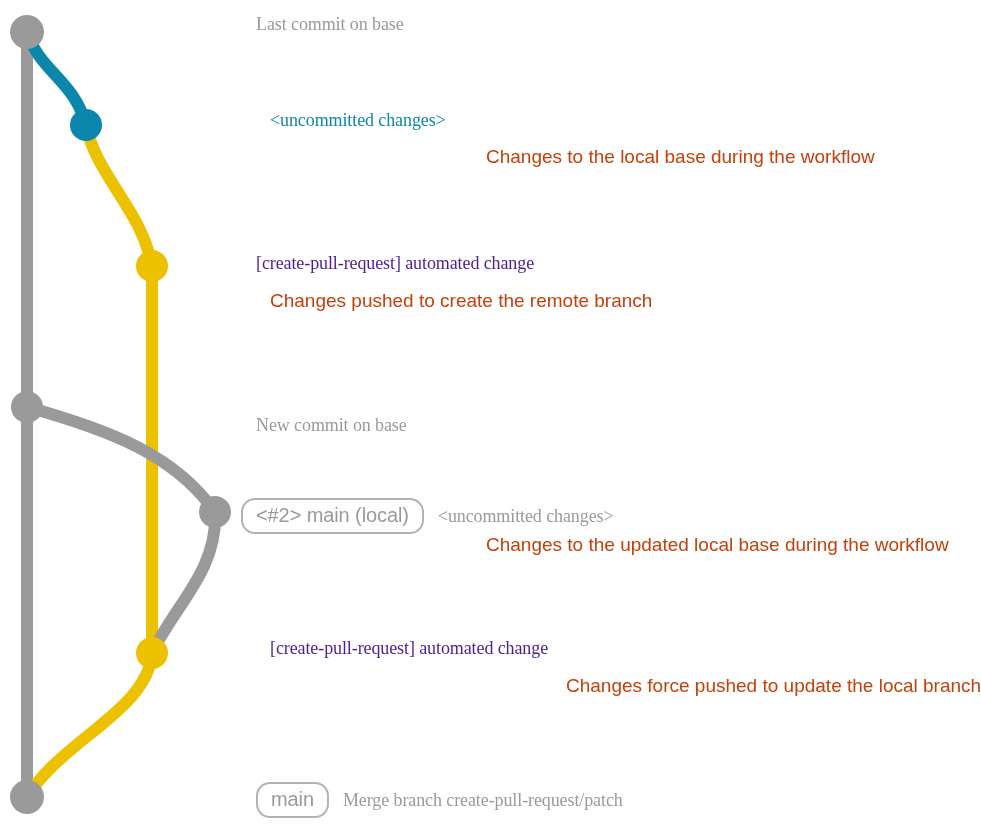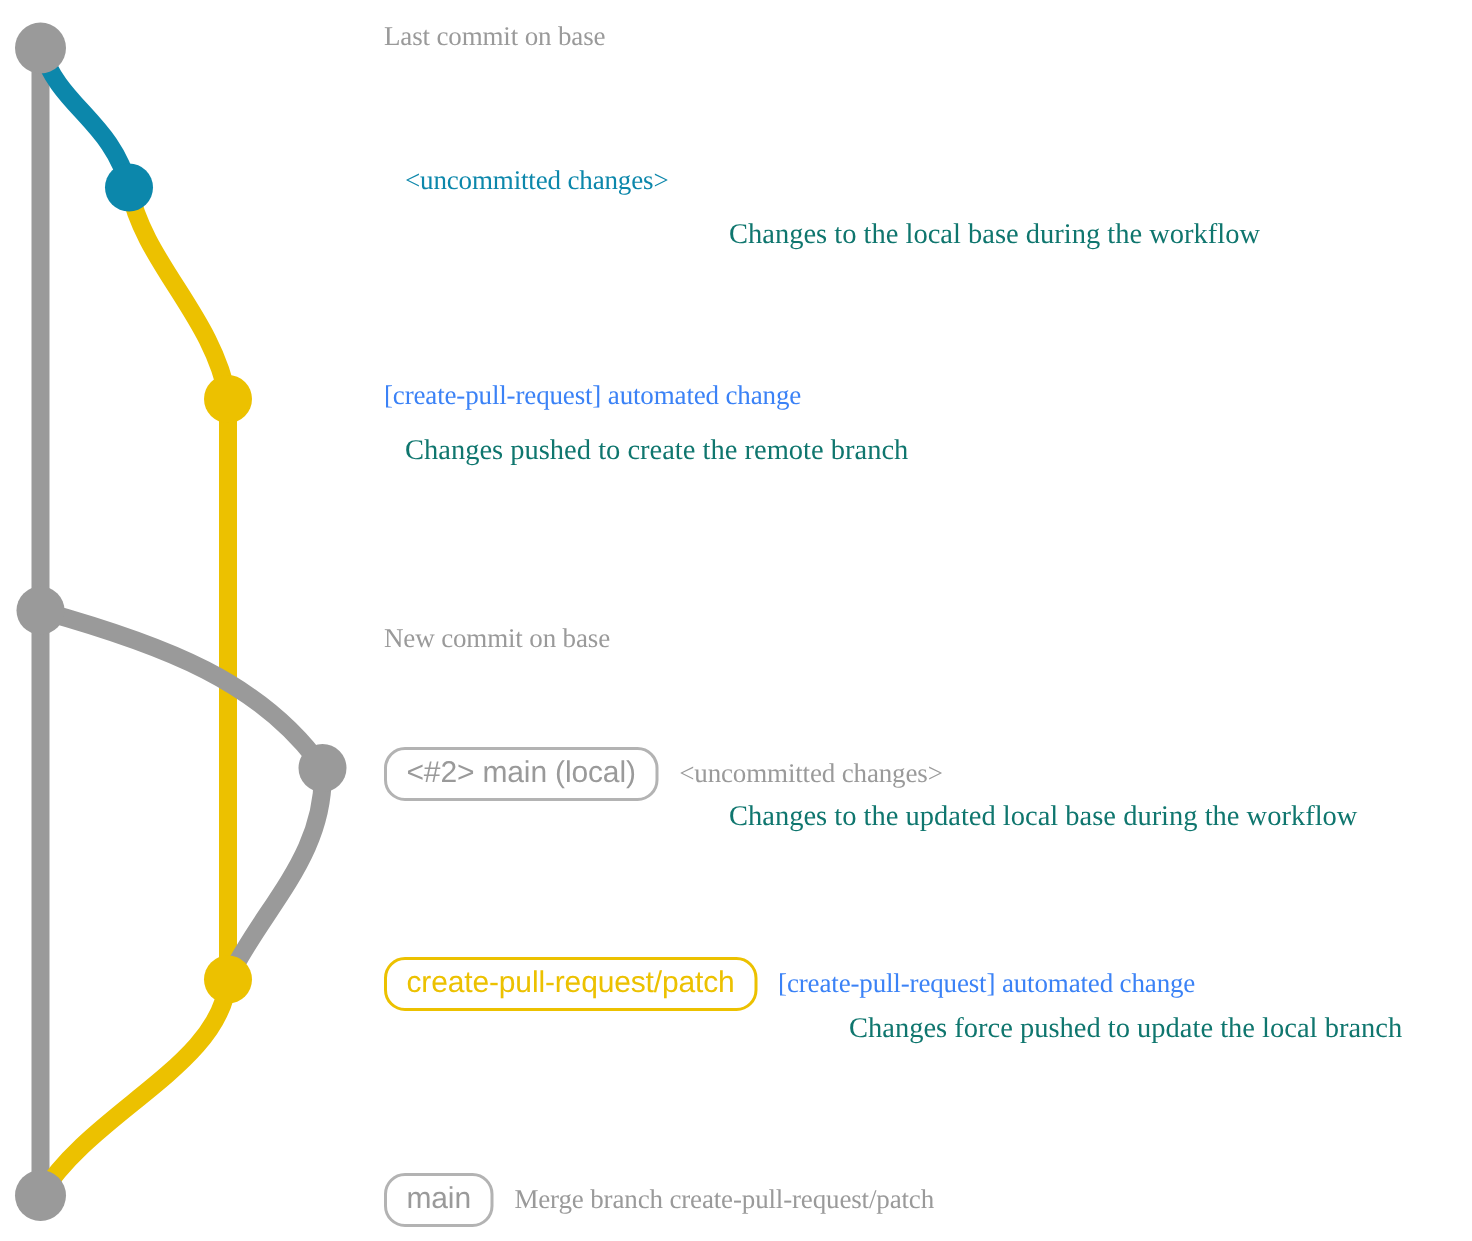--- a/index.html
+++ b/index.html
@@ -33,21 +33,21 @@
   }
 
   
   .subject {
     font-size: 18px;
     font-family: Liberation Serif, serif;
     letter-spacing: -0.1px;
   }
   .subject.gray  { color: #9a9a9a; }
   .subject.teal  { color: #0c87ab; }
-  .subject.amber { color: #3b82f6; }
+  .subject.amber { color: #4c1d95; }
 
   
   .badge {
     display: inline-block;
     border: 2px solid #9a9a9a;
     border-radius: 14px;
     color: #9a9a9a;
     font-size: 20px;
     font-family: "Liberation Sans", sans-serif;
     padding: 5px 13px 7px 13px;
@@ -57,23 +57,23 @@
   }
   .badge.teal  { border-color: #0c87ab; color: #0c87ab; font-weight: bold; }
   .badge.amber { border-color: #ecc100; color: #ecc100; }
   .badge.gray  { border-color: #b3b3b3; color: #9a9a9a; }
 
   .badge-gap { display: inline-block; width: 14px; }
 
   
   .desc {
     position: absolute;
-    font-family: Liberation Serif, serif;
+    font-family: Liberation Sans, sans-serif;
     font-size: 19px;
-    color: #0f766e;
+    color: #c2410c;
     white-space: nowrap;
   }
 </style>
 </head>
 <body>
 
 <svg id="graph-canvas" viewBox="0 0 981 827" width="981" height="827" xmlns="http://www.w3.org/2000/svg">
 
   <path d="M 27 32 L 27 407 L 27 797" stroke="#9a9a9a" stroke-width="12" fill="none" stroke-linecap="round"></path>
 
@@ -109,29 +109,28 @@
 
 <div class="row" style="left:256px; top:253px;">
   <span class="subject amber">[create-pull-request] automated change</span>
 </div>
 <div class="desc" style="left:270px; top:290px;">Changes pushed to create the remote branch</div>
 
 <div class="row" style="left:256px; top:415px;">
   <span class="subject gray">New commit on base</span>
 </div>
 
-<div class="row" style="left:256px; top:498px;text-align:right;">
+<div class="row" style="left:241px; top:498px;text-align:right;">
   <span class="badge gray">&lt;#2&gt; main (local)</span>
   <span class="badge-gap"></span>
   <span class="subject gray">&lt;uncommitted changes&gt;</span>
 </div>
 <div class="desc" style="left:486px; top:534px;">Changes to the updated local base during the workflow</div>
 
 <div class="row" style="left:256px; top:638px;">
-  <span class="badge amber">create-pull-request/patch</span>
   <span class="badge-gap"></span>
   <span class="subject amber">[create-pull-request] automated change</span>
 </div>
 <div class="desc" style="left:566px; top:675px;">Changes force pushed to update the local branch</div>
 
 <div class="row" style="left:256px; top:782px;">
   <span class="badge gray">main</span>
   <span class="badge-gap"></span>
   <span class="subject gray">Merge branch create-pull-request/patch</span>
 </div>

